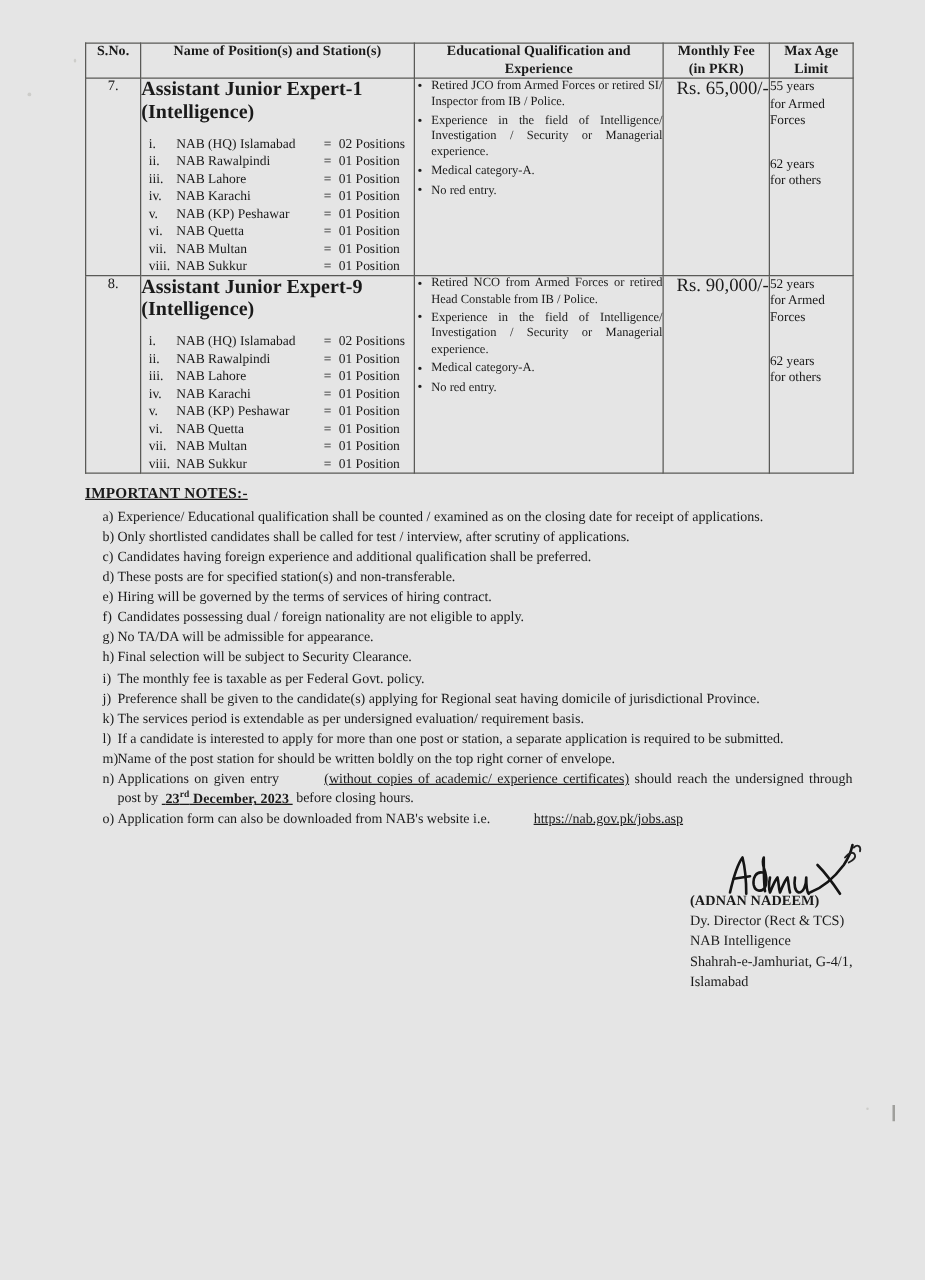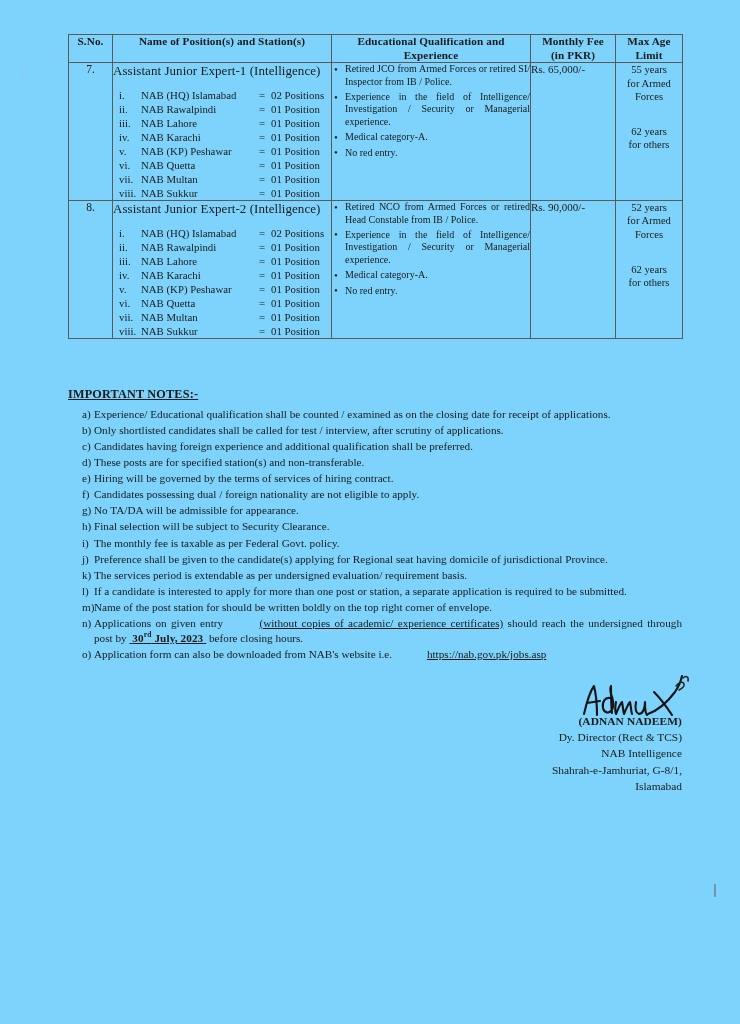--- a/index.html
+++ b/index.html
@@ -11,21 +11,21 @@
     width: 740px;
     height: 1024px;
     position: relative;
     font-family: "Liberation Serif", "DejaVu Serif", serif;
     color: #1a1a1a;
     overflow: hidden;
   }
   .page {
     position: absolute;
     inset: 0;
-    background: #7dd3fc;
+    background: #e5e5e5;
   }
   
   .speck {
     position: absolute;
     background: #b9b9b4;
     border-radius: 50%;
     opacity: .55;
   }
 
   
@@ -62,22 +62,22 @@
 
   td.sno {
     text-align: center;
     font-size: 11.5px;
     vertical-align: middle;
   }
   td.namecell {
     padding: 7px 4px 8px 8px;
   }
   .post-title {
-    font-weight: normal;
-    font-size: 13px;
+    font-weight: bold;
+    font-size: 16px;
     letter-spacing: .05px;
     margin-bottom: 9px;
   }
   table.stations {
     border-collapse: collapse;
     width: 100%;
     font-size: 10.8px;
     line-height: 1.0;
   }
   table.stations td {
@@ -109,26 +109,26 @@
   }
   ul.quals li::before {
     content: "\2022";
     position: absolute;
     left: 2px;
     top: -0.5px;
     font-size: 11px;
   }
 
   td.feecell {
+    text-align: right;
+    vertical-align: middle;
+    font-size: 15px;
+  }
+  td.agecell {
     text-align: left;
-    vertical-align: middle;
-    font-size: 11px;
-  }
-  td.agecell {
-    text-align: center;
     font-size: 10.6px;
     line-height: 1.25;
     padding-top: 14px;
   }
   .age-gap { height: 22px; }
 
   
   .notes-head {
     position: absolute;
     left: 68px;
@@ -167,21 +167,20 @@
     text-decoration: underline;
     letter-spacing: .1px;
   }
   .sup { font-size: 7.6px; vertical-align: super; font-weight: bold; }
 
   
   .sig-block {
     position: absolute;
     right: 58px;
     top: 713px;
-    text-align: right;
     font-size: 11.4px;
     line-height: 1.42;
   }
   .sig-name { font-weight: bold; letter-spacing: .1px; }
   .sig-ink {
     position: absolute;
     left: 580px;
     top: 668px;
     width: 110px;
     height: 62px;
@@ -306,21 +305,21 @@
             <span>Forces</span>
             <div class="age-gap"></div>
             <span>62 years</span><br>
             <span>for others</span>
           </td>
         </tr>
 
         <tr>
           <td class="sno">8.</td>
           <td class="namecell">
-            <div class="post-title">Assistant Junior Expert-2 (Intelligence)</div>
+            <div class="post-title">Assistant Junior Expert-9 (Intelligence)</div>
             <table class="stations">
               <tbody>
                   <tr>
                 <td class="st-num">i.</td>
                 <td class="st-name">NAB (HQ) Islamabad</td>
                 <td class="st-eq">=</td>
                 <td class="st-cnt">02 Positions</td>
               </tr>
               <tr>
                 <td class="st-num">ii.</td>
@@ -440,21 +439,21 @@
       <span class="mark">l)</span>
       <span class="txt">If a candidate is interested to apply for more than one post or station, a separate application is required to be submitted.</span>
     </div>
     <div class="note">
       <span class="mark">m)</span>
       <span class="txt">Name of the post station for should be written boldly on the top right corner of envelope.</span>
     </div>
 
     <div class="note just">
       <span class="mark">n)</span>
-      <span class="txt"><span>Applications on given entry </span><span class="u">(without copies of academic/ experience certificates)</span><span> should reach the undersigned through post by </span><span class="bold-u">&nbsp;<span>30</span><span class="sup">rd</span><span> July, 2023</span>&nbsp;</span><span> before closing hours.</span></span>
+      <span class="txt"><span>Applications on given entry </span><span class="u">(without copies of academic/ experience certificates)</span><span> should reach the undersigned through post by </span><span class="bold-u">&nbsp;<span>23</span><span class="sup">rd</span><span> December, 2023</span>&nbsp;</span><span> before closing hours.</span></span>
     </div>
 
     <div class="note">
       <span class="mark">o)</span>
       <span class="txt"><span>Application form can also be downloaded from NAB's website i.e. </span><span class="u">https://nab.gov.pk/jobs.asp</span></span>
     </div>
   </div>
 
   <svg class="sig-ink" viewBox="0 0 110 62" xmlns="http://www.w3.org/2000/svg">
     <g fill="none" stroke="#151515" stroke-width="2.1" stroke-linecap="round" stroke-linejoin="round">
@@ -469,18 +468,18 @@
     <g fill="none" stroke="#222" stroke-width="1.5" stroke-linecap="round">
       <path d="M96 18 C99 14, 103 13, 104 16 C105 19, 101 21, 99 22"></path>
       <path d="M103 10 C106 7, 109 9, 108 13"></path>
     </g>
   </svg>
 
   <div class="sig-block">
     <div class="sig-name">(ADNAN NADEEM)</div>
     <div>Dy. Director (Rect &amp; TCS)</div>
     <div>NAB Intelligence</div>
-    <div>Shahrah-e-Jamhuriat, G-8/1,</div>
+    <div>Shahrah-e-Jamhuriat, G-4/1,</div>
     <div>Islamabad</div>
   </div>
 
   <div class="edge-mark"></div>
 </div>
 
 </body></html>

